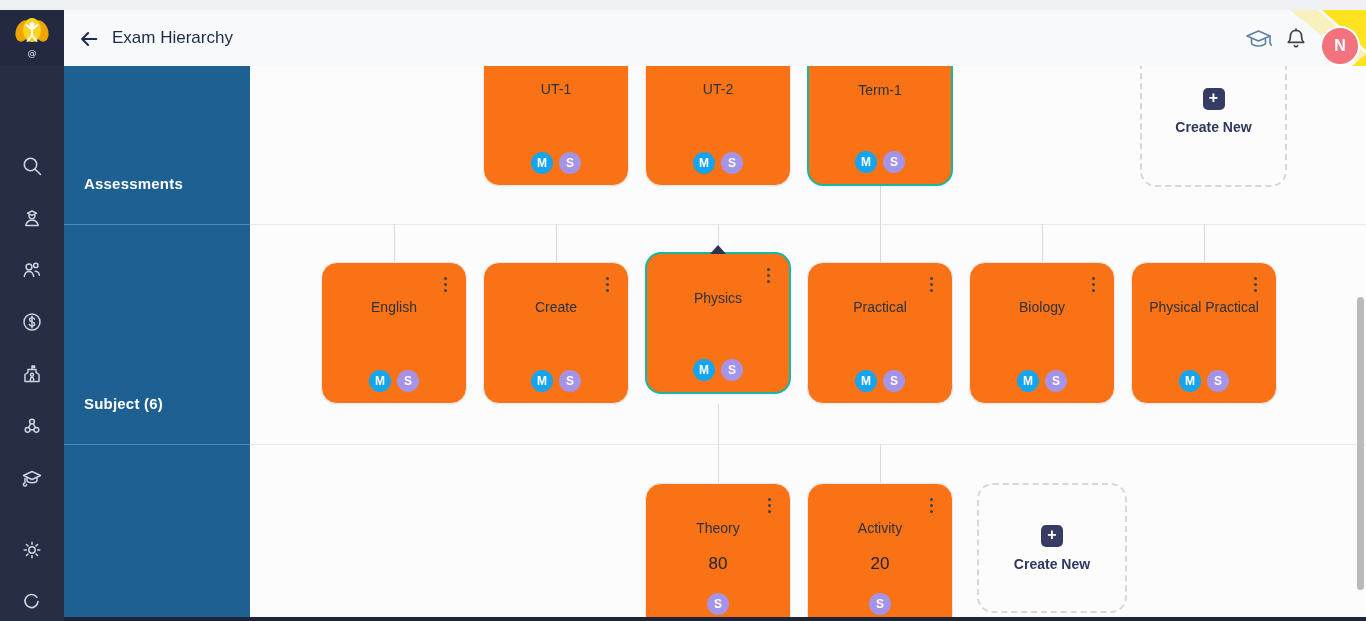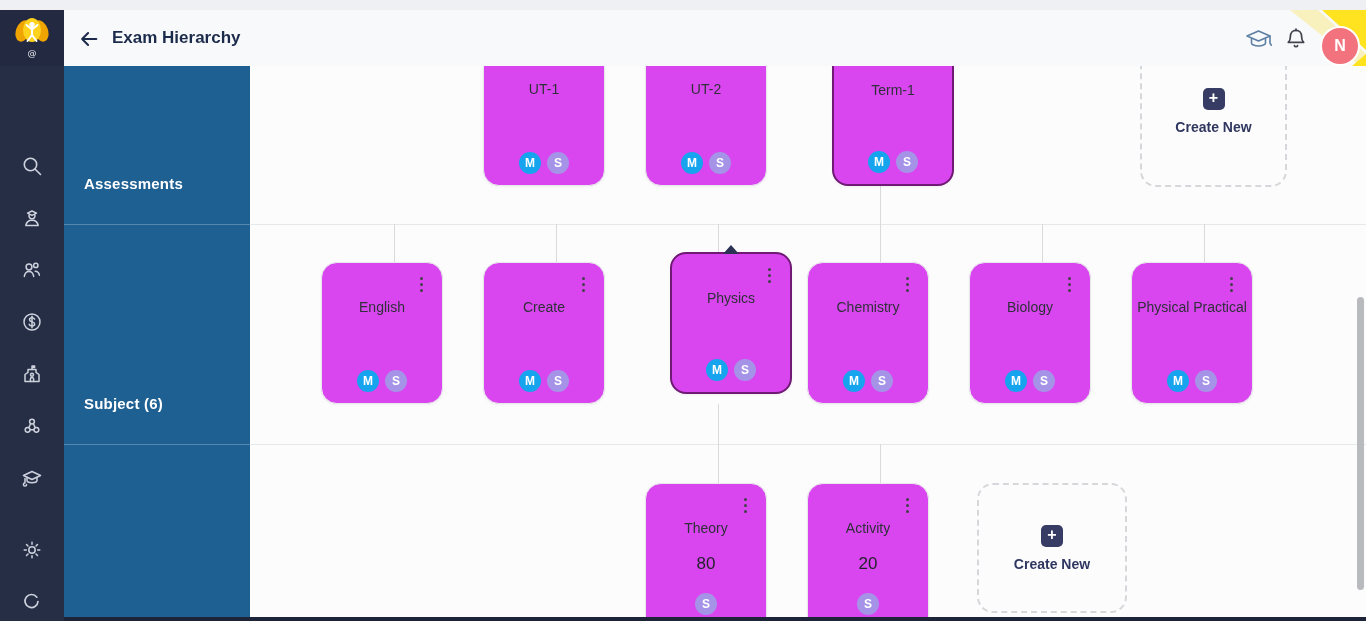--- a/index.html
+++ b/index.html
@@ -7,21 +7,21 @@
               font-family:"Liberation Sans", sans-serif; }
   .stage { position:relative; width:1366px; height:621px; background:#fcfcfd; }
 
   
   .top-strip { position:absolute; left:0; top:0; width:1366px; height:10px; background:#eef0f3; }
   .header { position:absolute; left:0; top:10px; width:1366px; height:56px; background:#f8f9fa; overflow:hidden; }
   .logo-block { position:absolute; left:0; top:0; width:64px; height:56px; background:#222940;
                 display:flex; align-items:center; justify-content:center; }
   .back-btn { position:absolute; left:76px; top:16px; width:26px; height:26px; border:none; background:transparent;
               cursor:pointer; color:#1d2b4c; display:flex; align-items:center; justify-content:center; }
-  .page-title { position:absolute; left:112px; top:18px; font-size:17px; font-weight:700; color:#1c2b4b; }
+  .page-title { position:absolute; left:112px; top:18px; font-size:17px; font-weight:400; color:#1c2b4b; }
   .hdr-deco { position:absolute; right:0; top:0; width:110px; height:56px; pointer-events:none; }
   .hdr-icon { position:absolute; top:15px; width:28px; height:28px; border:none; background:transparent;
               cursor:pointer; display:flex; align-items:center; justify-content:center; }
   .hdr-icon.cap { right:94px; color:#5d7fa3; }
   .hdr-icon.bell { right:56px; color:#3f434b; }
   .avatar { position:absolute; right:6px; top:16px; width:40px; height:40px; border-radius:50%;
             background:#f2737d; border:2px solid #ffffff; color:#fff; font-size:16px; font-weight:700;
             display:flex; align-items:center; justify-content:center; cursor:pointer; }
 
   
@@ -32,23 +32,23 @@
   
   .rail { position:absolute; left:64px; top:66px; width:212px; height:551px; background:#1f6093; }
   .rail-label { position:absolute; left:20px; color:#ffffff; font-size:15px; font-weight:700; letter-spacing:.2px; }
   .rail-div { position:absolute; left:0; width:186px; height:1px; background:rgba(255,255,255,.25); }
 
   
   .content { position:absolute; left:250px; top:66px; width:1116px; height:551px; background:#fcfcfd; overflow:hidden; }
   .row-div { position:absolute; left:0; width:1116px; height:1px; background:#e7e8ea; }
   .conn { position:absolute; width:1px; background:#d9dadc; }
 
-  .card { position:absolute; width:122px; height:142px; background:#d946ef; border:1px solid #e8e9eb;
+  .card { position:absolute; width:146px; height:142px; background:#f97316; border:1px solid #e8e9eb;
           border-radius:16px; box-shadow:0 1px 3px rgba(20,25,40,.05); cursor:pointer; }
-  .card.selected { border:2px solid #701a75;margin-left:25px; }
+  .card.selected { border:2px solid #14b8a6; }
   .card-title { position:absolute; top:36px; left:0; width:100%; text-align:center;
                 font-size:14px; font-weight:500; color:#2e3138; }
   .card-value { position:absolute; top:70px; left:0; width:100%; text-align:center;
                 font-size:17px; font-weight:500; color:#1f2228; }
   .badges { position:absolute; bottom:11px; left:0; width:100%; display:flex; gap:6px; justify-content:center; }
   .badges.row3 { bottom:auto; top:109px; }
   .badge { width:22px; height:22px; border-radius:50%; color:#fff; font-size:12px; font-weight:700;
            display:flex; align-items:center; justify-content:center; }
   .badge.m { background:#15a4ed; }
   .badge.s { background:#a593e8; }
@@ -267,21 +267,21 @@
         <span class="badge m">M</span>
         <span class="badge s">S</span>
       </div>
     </div>
     <div class="card" style="left:557px; top:196px">
       <button class="kebab">
           <i></i>
           <i></i>
           <i></i>
         </button>
-      <div class="card-title">Chemistry</div>
+      <div class="card-title">Practical</div>
       <div class="badges">
         <span class="badge m">M</span>
         <span class="badge s">S</span>
       </div>
     </div>
     <div class="card" style="left:719px; top:196px">
       <button class="kebab">
           <i></i>
           <i></i>
           <i></i>

